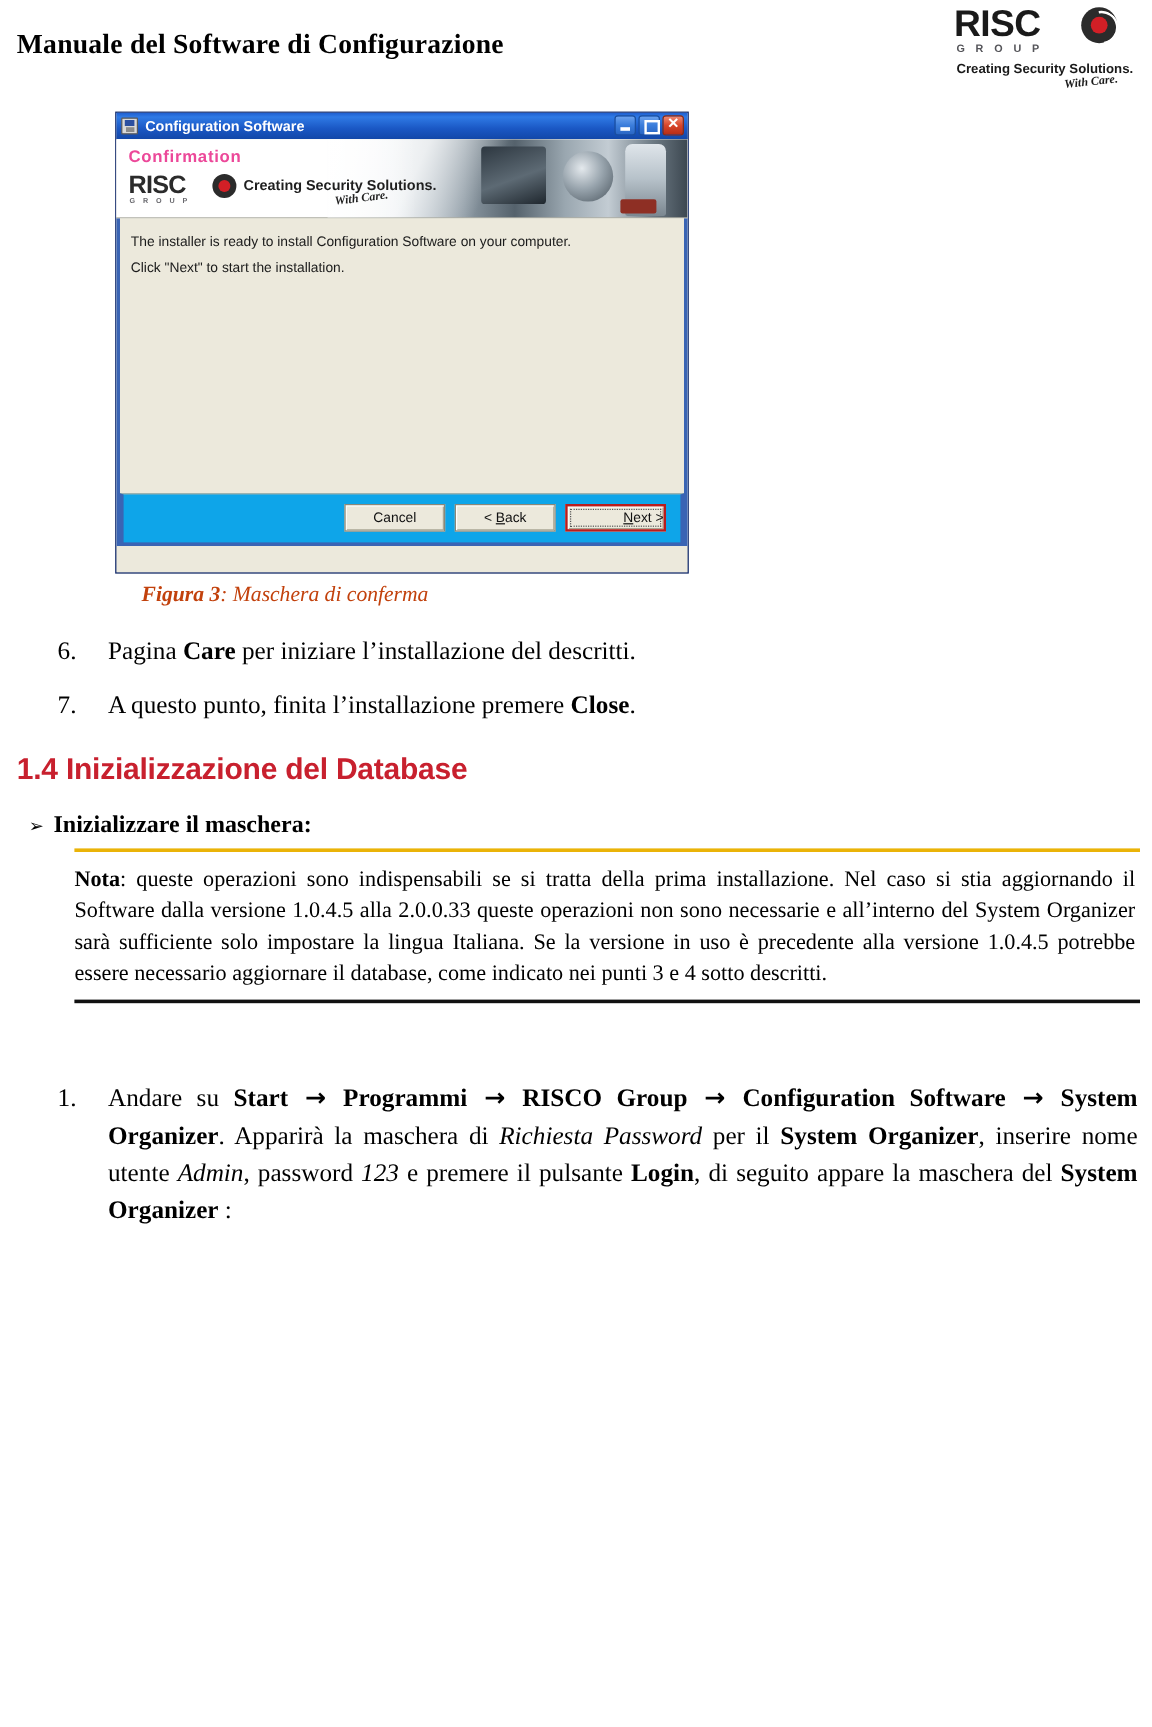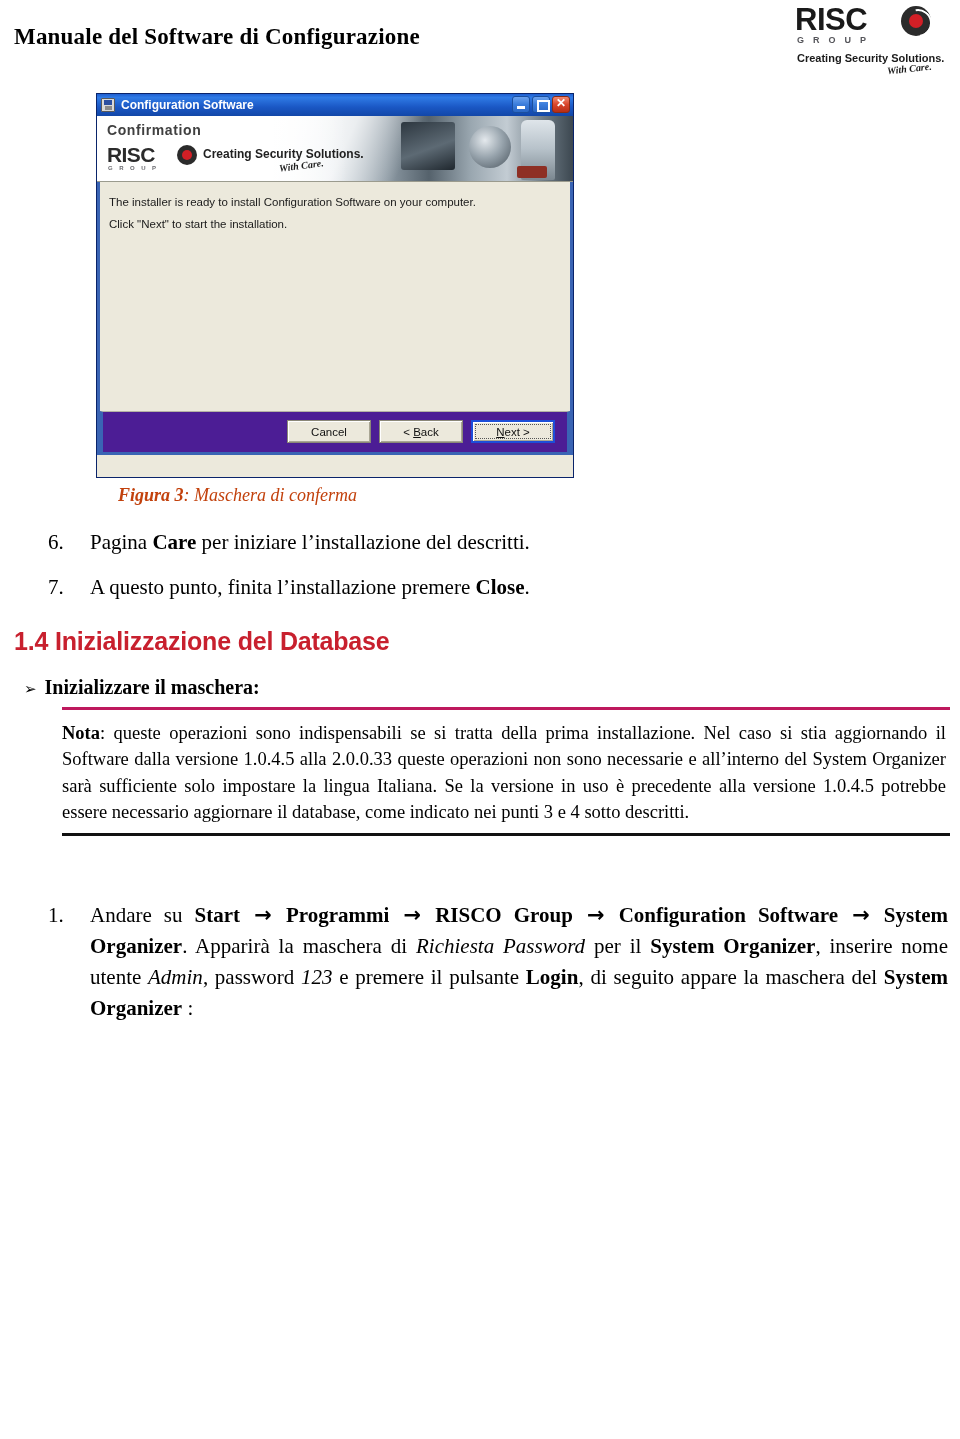--- a/index.html
+++ b/index.html
@@ -254,21 +254,21 @@
     left: 0; top: 0;
     width: 250px; height: 66px;
     background: linear-gradient(90deg, #ffffff 0%, #ffffff 52%, rgba(255,255,255,0.82) 74%, rgba(255,255,255,0) 100%);
   }
   .banner-heading {
     position: absolute;
     left: 10px; top: 6px;
     font-family: "Liberation Sans", sans-serif;
     font-size: 14px;
     font-weight: bold;
-    color: #404040;
+    color: #ec4899;
     letter-spacing: 0.6px;
   }
   .banner-logo {
     position: absolute;
     left: 10px; top: 28px;
     width: 240px; height: 34px;
   }
   .bl-word {
     position: absolute;
     left: 0; top: 0;
@@ -342,21 +342,21 @@
     text-align: center;
   }
   .dlg-line.l1 { top: 14px; }
   .dlg-line.l2 { top: 36px; }
 
   .dlg-footer {
     position: absolute;
     left: 0; bottom: 0;
     width: 100%;
     height: 44px;
-    background: #4c1d95;
+    background: #0ea5e9;
     border-top: 1px solid #b4b2a4;
     border-left: 3px solid #3a64b4;
     border-right: 3px solid #3a64b4;
     border-bottom: 3px solid #3a64b4;
   }
   .dlg-buttons {
     position: absolute;
     right: 12px;
     top: 8px;
     display: flex;
@@ -370,21 +370,22 @@
     box-shadow: inset 1px 1px 0 #ffffff, inset -1px -1px 0 #a9a694;
     font-family: "Liberation Sans", sans-serif;
     font-size: 11.5px;
     color: #111;
     display: flex;
     align-items: center;
     justify-content: center;
     position: relative;
   }
   .dlg-btn.default {
-    border: 2px solid #1d4ed8;
+    border: 2px solid #b91c1c;
+    justify-content: flex-end;
   }
   .dlg-btn.default .inner-focus {
     position: absolute;
     left: 2px; top: 2px; right: 2px; bottom: 2px;
     border: 1px dotted #555;
   }
   .dlg-btn u { text-decoration: underline; }
 
   
   .caption {
@@ -448,21 +449,21 @@
     font-family: "DejaVu Sans", sans-serif;
     font-size: 15px;
     font-weight: normal;
   }
 
   .nota-block {
     position: absolute;
     left: 62px;
     top: 707px;
     width: 888px;
-    border-top: 3px solid #be185d;
+    border-top: 3px solid #eab308;
     border-bottom: 3px solid #111;
     padding: 10px 0 8px 0;
   }
   .nota-text {
     font-family: "Liberation Serif", serif;
     font-size: 18.5px;
     line-height: 1.42;
     text-align: justify;
     color: #000;
     padding-right: 4px;

